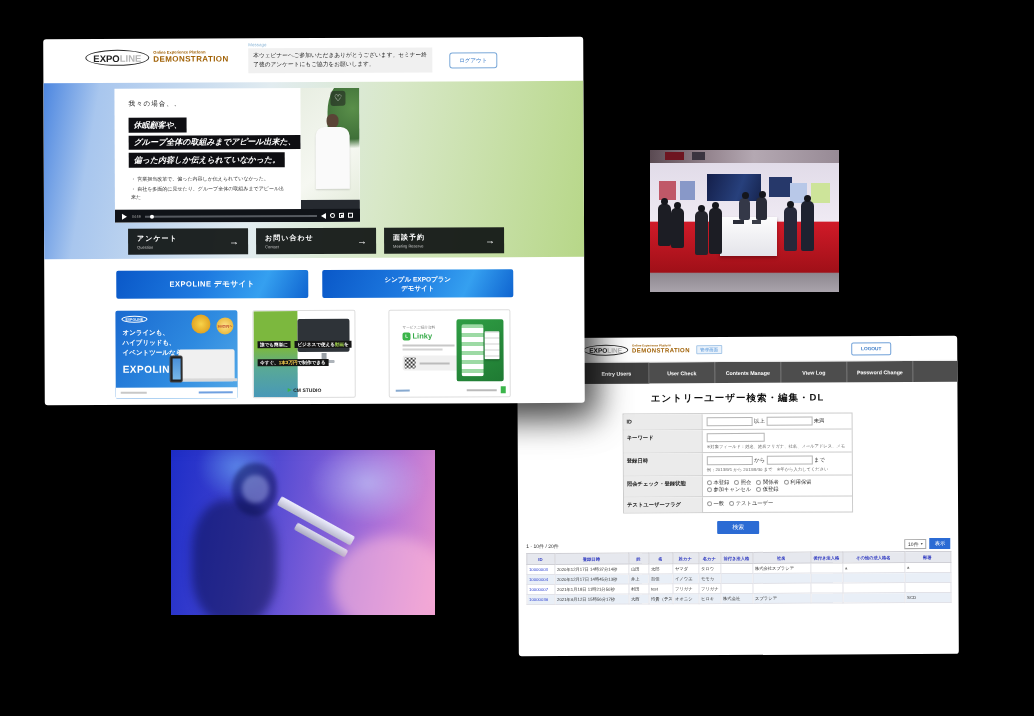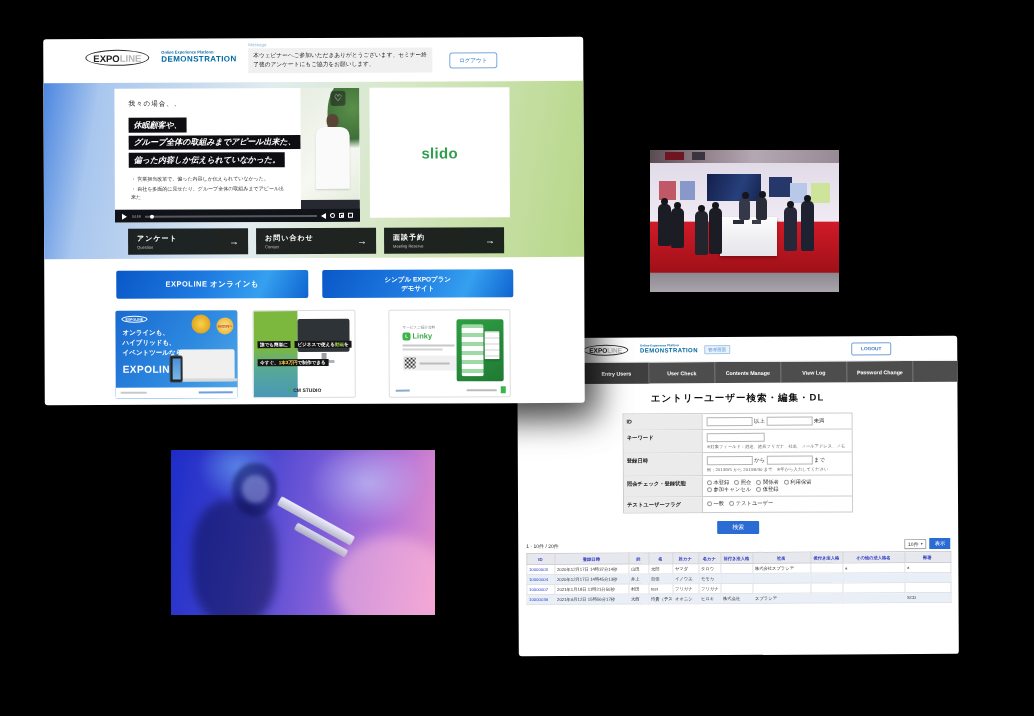--- a/index.html
+++ b/index.html
@@ -46,21 +46,21 @@
   .pp7{right:13%;top:36%;height:50px;background:#1e2230;}
   .pp8{right:22%;top:40%;height:44px;background:#26283a;}
 
   
   .win2{position:absolute;left:518px;top:337px;width:440px;height:318px;background:#fff;border-radius:3px;
         overflow:hidden;box-shadow:0 10px 40px rgba(0,0,0,.55);transform:rotate(-0.3deg);}
   .a-header{position:relative;height:25px;display:flex;align-items:center;padding-left:66px;border-bottom:1px solid #eee;}
   .logo{display:flex;align-items:center;}
   .logo .oval{border:1.2px solid #2a2a2a;border-radius:50%;font-weight:bold;padding:1px 5px;color:#222;white-space:nowrap;}
   .logo .line-part{color:#b5b5b5;}
-  .logo .lr{margin-left:12px;line-height:1.1;color:#0369a1;}
+  .logo .lr{margin-left:4px;line-height:1.1;color:#a16207;}
   .logo .plat{font-weight:bold;display:block;}
   .logo .demon{font-weight:bold;display:block;letter-spacing:.4px;}
   .a-header .oval{font-size:6.5px;}
   .a-header .plat{font-size:3px;}
   .a-header .demon{font-size:6px;}
   .a-badge{margin-left:6px;font-size:4.5px;color:#4a90d9;background:#eaf2fb;border:1px solid #a8c8e8;padding:1px 3px;border-radius:1px;}
   .a-logout{position:absolute;right:66px;top:6px;width:40px;height:13px;background:#fff;border:1px solid #6fa0d8;
             border-radius:2px;color:#3a7bc8;font-size:4.8px;font-weight:bold;text-align:center;line-height:11px;cursor:pointer;}
   .a-nav{height:21px;background:#4d4d4d;display:flex;align-items:stretch;padding-left:66px;}
   .a-nav-item{width:66px;display:flex;align-items:center;justify-content:center;color:#fff;font-size:5.3px;font-weight:bold;
@@ -469,44 +469,41 @@
           <span class="ptime">04:59</span>
           <span class="track">
               <span class="knob"></span>
             </span>
           <span class="pic vol"></span>
           <span class="pic gear"></span>
           <span class="pic pip"></span>
           <span class="pic fs"></span>
         </div>
       </div>
-      <div class="slido-panel">
-        <span class="slido-text">slido</span>
-      </div>
       <div class="acts">
         <div class="act">
           <span class="act-jp">アンケート</span>
           <span class="act-en">Question</span>
           <span class="act-arrow">→</span>
         </div>
         <div class="act">
           <span class="act-jp">お問い合わせ</span>
           <span class="act-en">Contact</span>
           <span class="act-arrow">→</span>
         </div>
         <div class="act">
           <span class="act-jp">面談予約</span>
           <span class="act-en">Meeting Reserve</span>
           <span class="act-arrow">→</span>
         </div>
       </div>
     </div>
 
     <div class="cta cta1">
-      <span>EXPOLINE オンラインも</span>
+      <span>EXPOLINE デモサイト</span>
     </div>
     <div class="cta cta2">
       <span>シンプル EXPOプラン</span>
       <span>デモサイト</span>
     </div>
 
     <div class="card card1">
       <span class="c1-logo">EXPOLINE</span>
       <span class="c1-lines">
         <span>オンラインも、</span>

